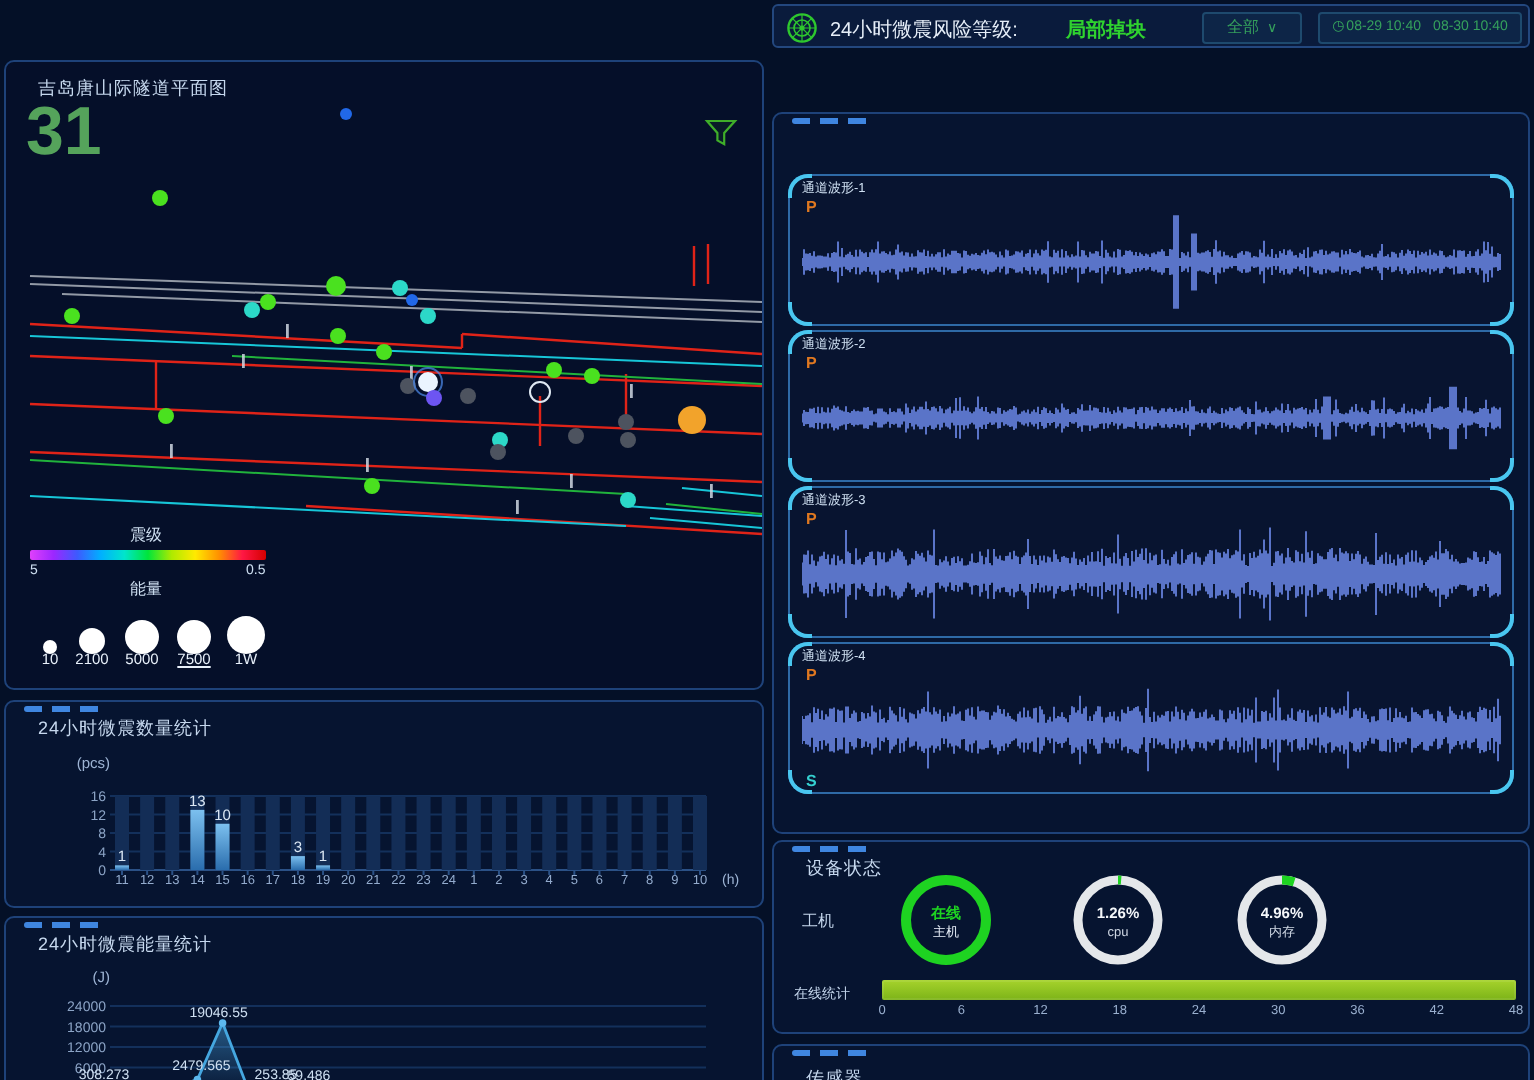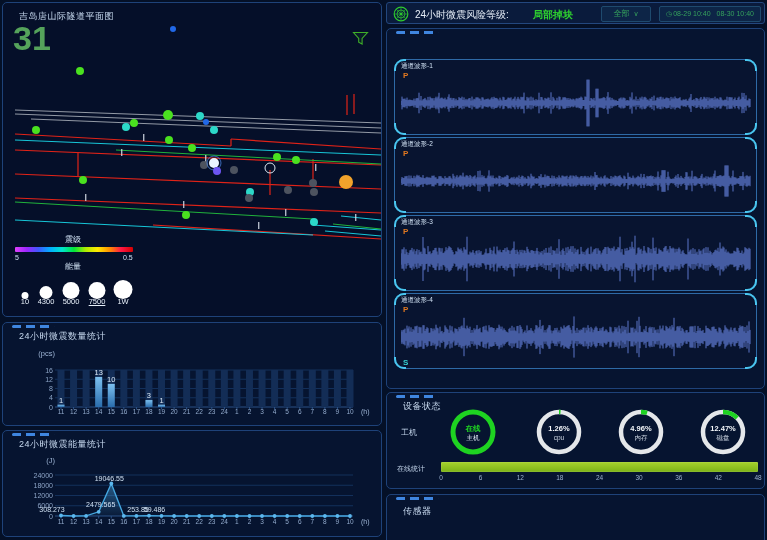--- a/index.html
+++ b/index.html
@@ -1,18 +1,18 @@
 <!DOCTYPE html>
 <html><head>
 <meta charset="utf-8">
 <style>
   html,body{margin:0;padding:0;background:#02081c;}
   #app{position:relative;width:767px;height:540px;background:#041027;overflow:hidden;
        font-family:"Liberation Sans","DejaVu Sans",sans-serif;color:#cfe0f2;}
-  .panel{position:absolute;background:#061430;border:1px solid #1e4279;border-radius:5px;box-sizing:border-box;}
+  .panel{position:absolute;background:#061430;border:1px solid #1e4279;border-radius:5px;box-sizing:border-box;margin-top:28px;}
   .dashed::before{content:"";position:absolute;top:2px;left:9px;width:42px;height:3px;border-radius:2px;
        background:repeating-linear-gradient(90deg,#3f86e0 0 9px,transparent 9px 14px);}
   .p-title{position:absolute;left:16px;top:7px;font-size:9px;color:#c6d8ee;letter-spacing:.5px;}
   
   #map-panel{left:2px;top:2px;width:380px;height:315px;background:#050f29;}
   #map-count{position:absolute;left:10px;top:16px;font-size:34px;font-weight:bold;color:#55a35b;}
   #funnel{position:absolute;right:12px;top:28px;}
   #map-svg{position:absolute;left:0;top:0;}
   .lg-label{position:absolute;left:40px;width:60px;text-align:center;font-size:8px;color:#cfe0f2;font-family:Liberation Mono, monospace;}
   #grad-bar{position:absolute;left:12px;top:244px;width:118px;height:5px;border-radius:1px;
@@ -148,21 +148,21 @@
     <span class="grad-max">0.5</span>
     <div class="lg-label" style="top:258px">能量</div>
     <div id="energy-legend">
         <div class="en-col" style="left: 22px;">
           <div class="en-circle" style="width: 7px; height: 7px;"></div>
         </div>
         <span class="en-lbl" style="left: 22px;">10</span>
         <div class="en-col" style="left: 43px;">
           <div class="en-circle" style="width: 13px; height: 13px;"></div>
         </div>
-        <span class="en-lbl" style="left: 43px;">4300</span>
+        <span class="en-lbl" style="left: 43px;">2100</span>
         <div class="en-col" style="left: 68px;">
           <div class="en-circle" style="width: 17px; height: 17px;"></div>
         </div>
         <span class="en-lbl" style="left: 68px;">5000</span>
         <div class="en-col" style="left: 94px;">
           <div class="en-circle" style="width: 17px; height: 17px;"></div>
         </div>
         <span class="en-lbl" style="left: 94px; text-decoration: underline;">7500</span>
         <div class="en-col" style="left: 120px;">
           <div class="en-circle" style="width: 19px; height: 19px;"></div>
@@ -461,26 +461,20 @@
             <circle cx="25" cy="25" r="20" fill="none" stroke="#1ed321" stroke-width="4.5" stroke-dasharray="1.6 125.7" transform="rotate(-90 25 25)"></circle>
             <text x="25" y="24" text-anchor="middle" font-size="7.5" font-weight="bold" fill="#f4f7fa">1.26%</text>
             <text x="25" y="33" text-anchor="middle" font-size="6.5" fill="#cdd6e2">cpu</text>
           </svg></div>
         <div class="gauge" style="left: 229px; top: 14px;"><svg width="50" height="50">
             <circle cx="25" cy="25" r="20" fill="none" stroke="#e4e7ea" stroke-width="4.5"></circle>
             <circle cx="25" cy="25" r="20" fill="none" stroke="#1ed321" stroke-width="4.5" stroke-dasharray="6.2 125.7" transform="rotate(-90 25 25)"></circle>
             <text x="25" y="24" text-anchor="middle" font-size="7.5" font-weight="bold" fill="#f4f7fa">4.96%</text>
             <text x="25" y="33" text-anchor="middle" font-size="6.5" fill="#cdd6e2">内存</text>
           </svg></div>
-        <div class="gauge" style="left: 311px; top: 14px;"><svg width="50" height="50">
-            <circle cx="25" cy="25" r="20" fill="none" stroke="#e4e7ea" stroke-width="4.5"></circle>
-            <circle cx="25" cy="25" r="20" fill="none" stroke="#1ed321" stroke-width="4.5" stroke-dasharray="15.7 125.7" transform="rotate(-90 25 25)"></circle>
-            <text x="25" y="24" text-anchor="middle" font-size="7.5" font-weight="bold" fill="#f4f7fa">12.47%</text>
-            <text x="25" y="33" text-anchor="middle" font-size="6.5" fill="#cdd6e2">磁盘</text>
-          </svg></div>
       </div>
     <div class="online-label">在线统计</div>
     <div class="online-bar"></div>
     <div id="online-axis">
         <span style="left: 54px;">0</span>
         <span style="left: 93.625px;">6</span>
         <span style="left: 133.25px;">12</span>
         <span style="left: 172.875px;">18</span>
         <span style="left: 212.5px;">24</span>
         <span style="left: 252.125px;">30</span>

